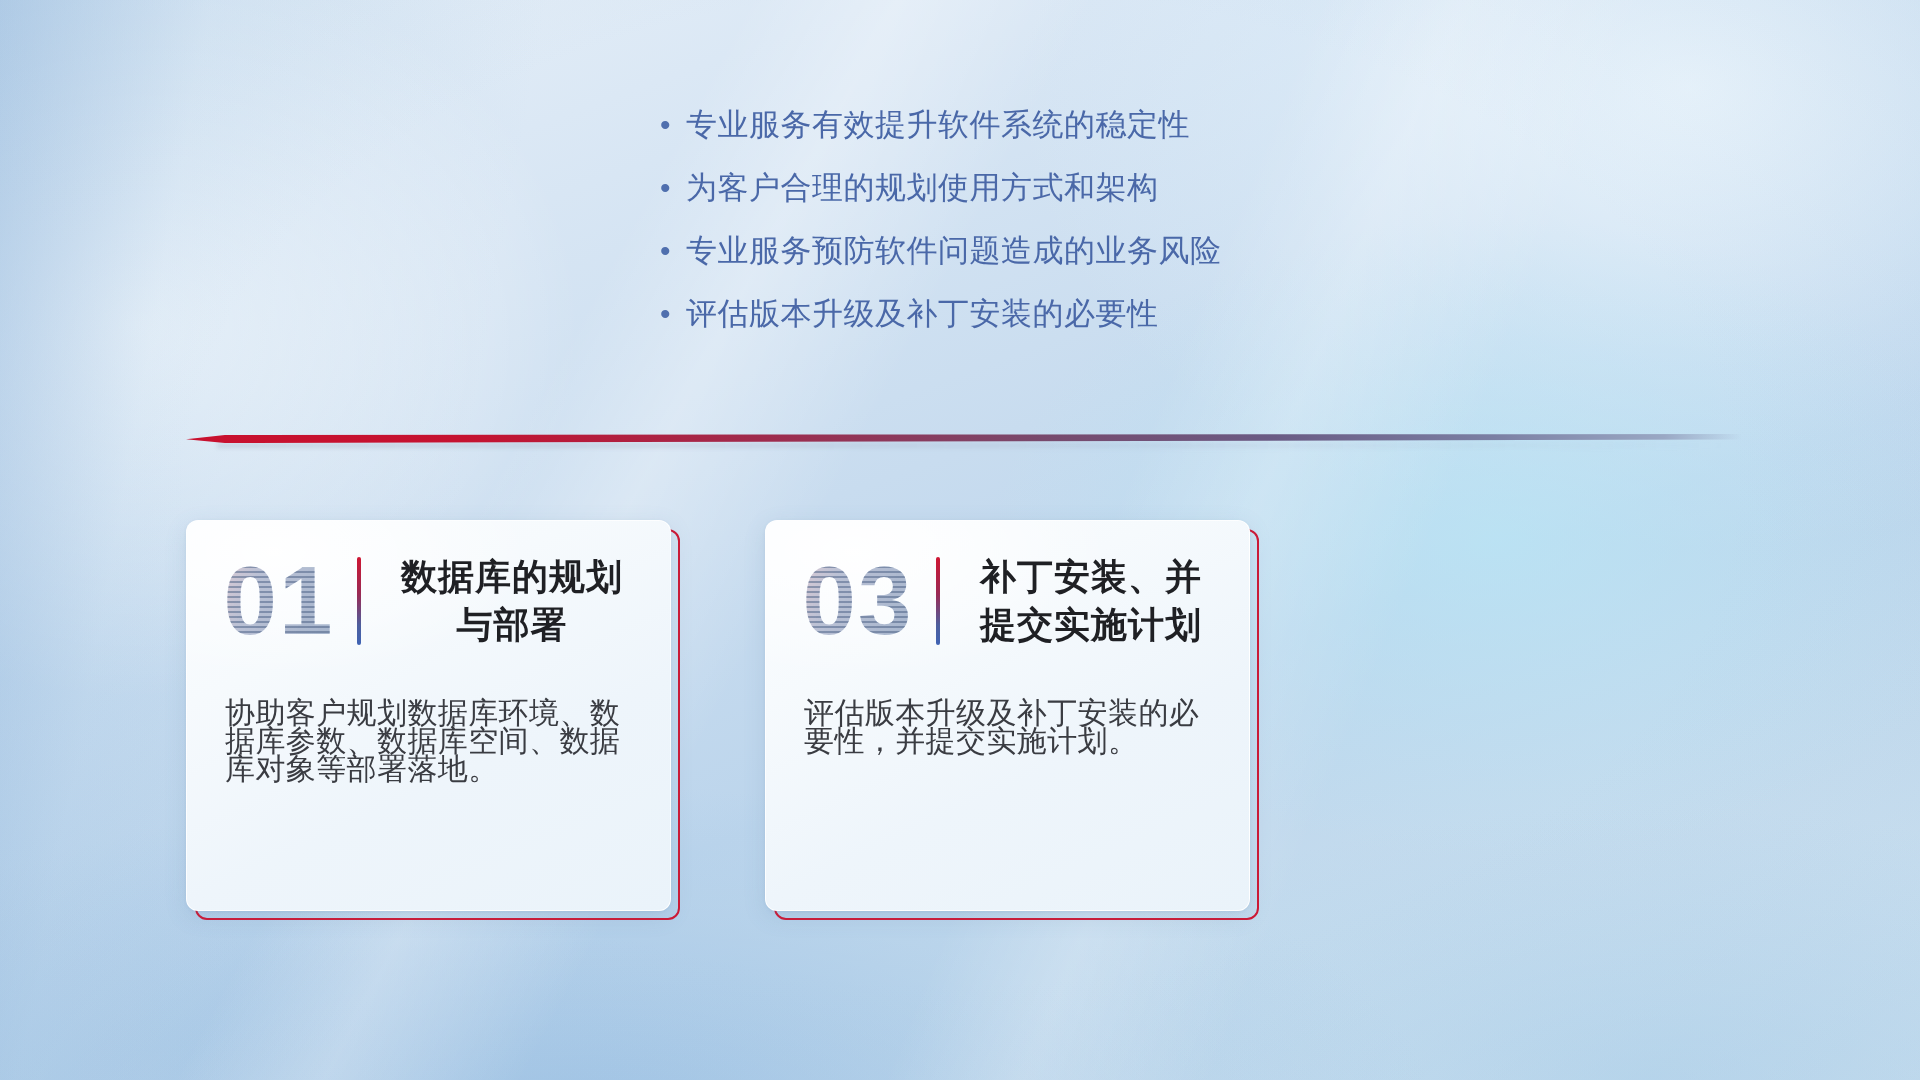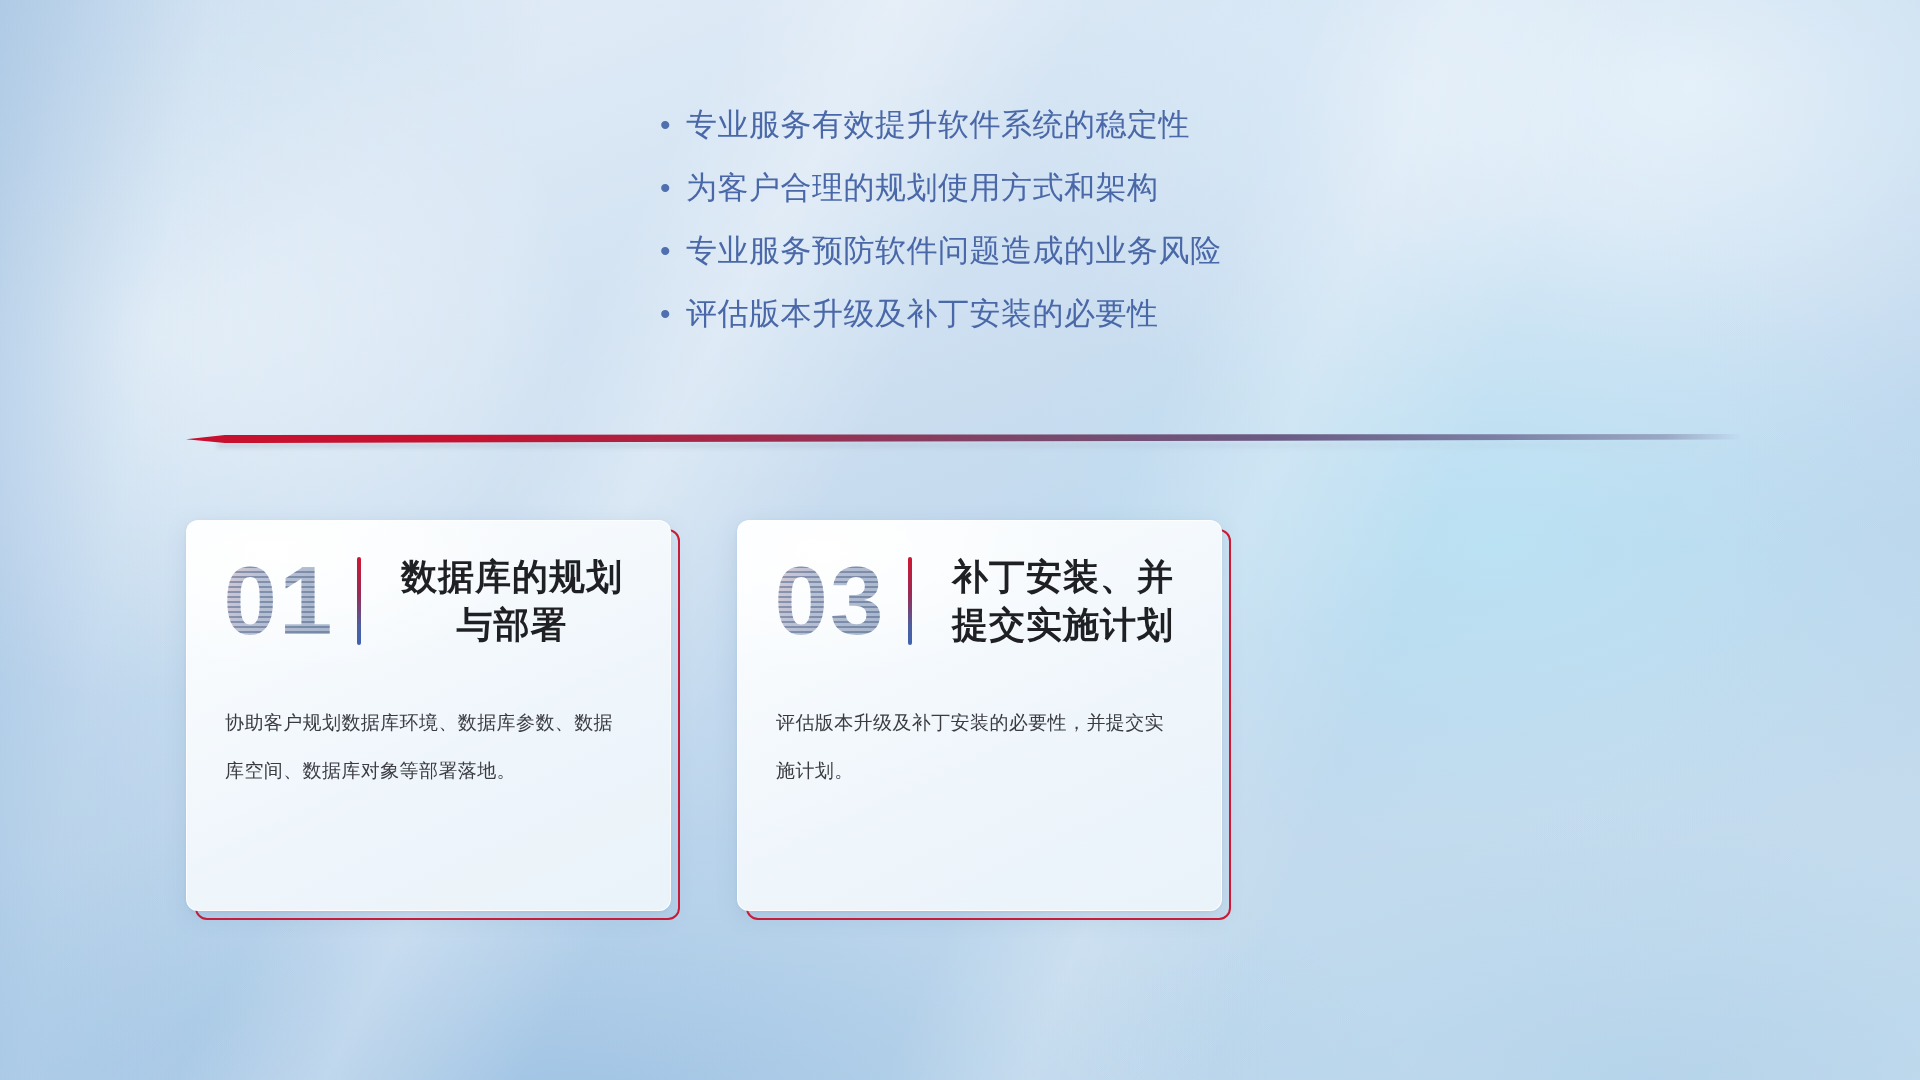--- a/index.html
+++ b/index.html
@@ -76,21 +76,21 @@
     position:absolute;left:2%;top:9px;width:97%;height:5px;
     background:linear-gradient(90deg, rgba(160,170,190,.35) 0%, rgba(160,175,200,.22) 60%, rgba(255,255,255,0) 100%);
     filter:blur(2px);
   }
 
   
   .cards{
     position:absolute;left:186px;top:520px;
     display:flex;gap:57px;
   }
-  .card-outer{position:relative;width:494px;height:400px;}
+  .card-outer{position:relative;width:494px;height:400px;padding-left:28px;}
   .card-accent{
     position:absolute;left:9px;top:9px;width:485px;height:391px;
     border:2px solid #cf1733;border-radius:12px;
     box-sizing:border-box;
   }
   .card{
     position:absolute;left:0;top:0;width:485px;height:391px;
     border-radius:12px;
     box-sizing:border-box;
     background:linear-gradient(155deg,#fbfdff 0%, #f6fafd 30%, #eef5fb 62%, #eaf3fa 100%);
@@ -138,21 +138,21 @@
   }
   .card-title{
     font-size:36px;line-height:48px;font-weight:700;
     color:#1f2024;letter-spacing:1px;
     max-width:250px;
     text-align:center;
   }
   .card-body{
     position:relative;
     padding:18px 38px 0 38px;
-    font-size:19px;line-height:48px;
+    font-size:30px;line-height:28px;
     color:#3a3c42;
     letter-spacing:.4px;
   }
 </style>
 </head>
 <body>
 
 <div class="bg bg-base"></div>
 <div class="bg bg-glow-topright"></div>
 <div class="bg bg-cyan"></div>

